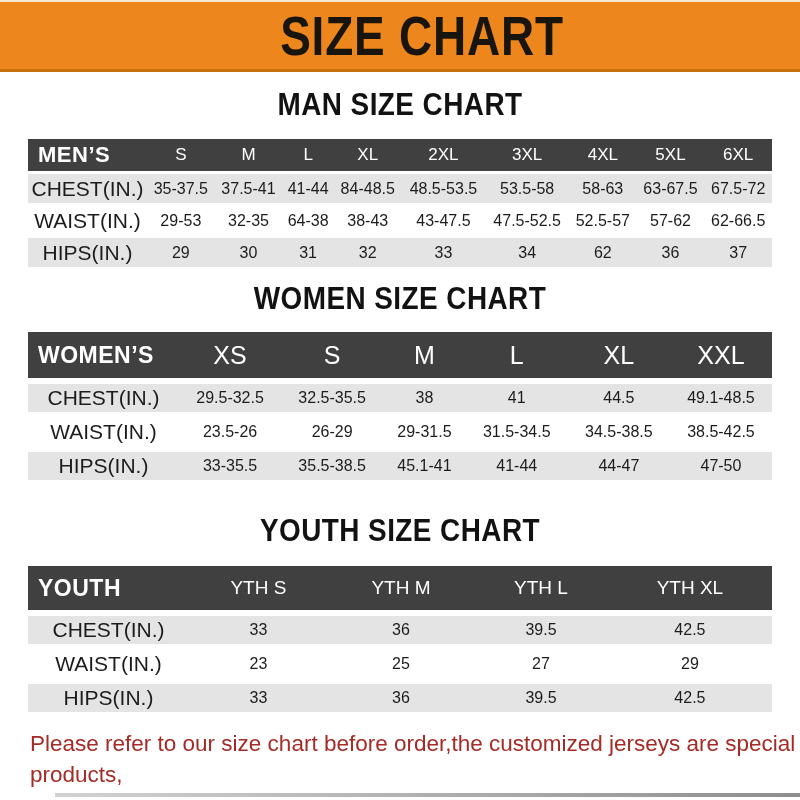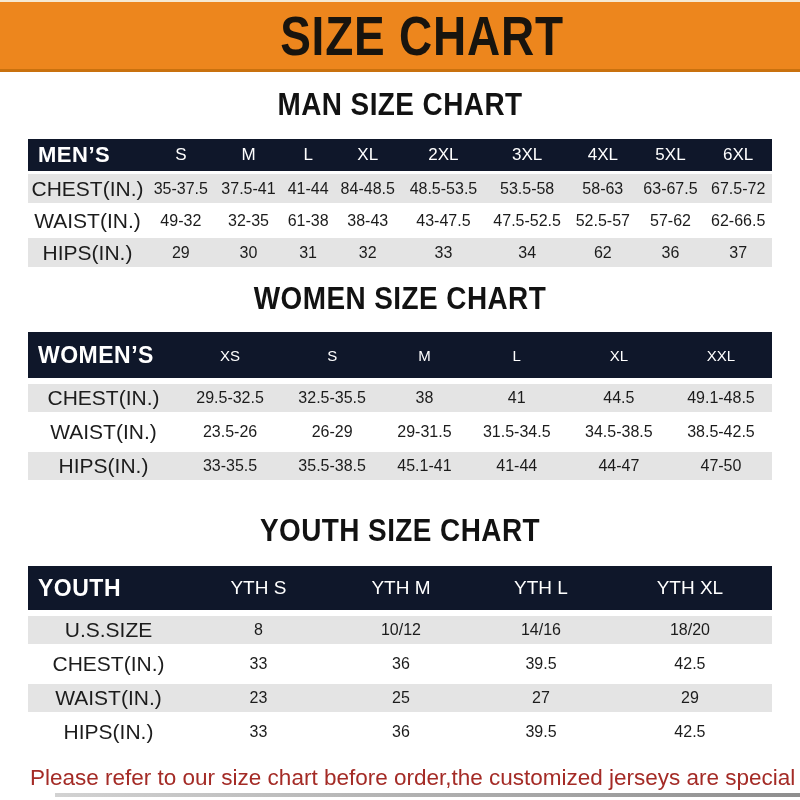--- a/index.html
+++ b/index.html
@@ -52,29 +52,29 @@
     width: 744px;
     margin: 14px auto 0 auto;
     border-collapse: separate;
     border-spacing: 0 3px;
     table-layout: auto;
   }
   table.women-table { border-spacing: 0 6px; margin-top: 10px; }
   table.youth-table { border-spacing: 0 6px; margin-top: 12px; }
 
   thead th {
-    background: #0f172a;
+    background: #404040;
     color: #ffffff;
     font-weight: normal;
     font-size: 17px;
     height: 30px;
     text-align: center;
     vertical-align: middle;
   }
-  table.women-table thead th { height: 44px; font-size: 15px; }
+  table.women-table thead th { height: 44px; font-size: 25px; }
   table.youth-table thead th { height: 42px; font-size: 19px; }
 
   thead th.corner {
     text-align: left;
     padding-left: 10px;
     font-weight: 800;
     font-size: 22px;
     letter-spacing: 0.5px;
   }
   table.women-table thead th.corner,
@@ -147,23 +147,23 @@
         <td>41-44</td>
         <td>84-48.5</td>
         <td>48.5-53.5</td>
         <td>53.5-58</td>
         <td>58-63</td>
         <td>63-67.5</td>
         <td>67.5-72</td>
       </tr>
       <tr>
         <td>WAIST(IN.)</td>
-        <td>49-32</td>
+        <td>29-53</td>
         <td>32-35</td>
-        <td>61-38</td>
+        <td>64-38</td>
         <td>38-43</td>
         <td>43-47.5</td>
         <td>47.5-52.5</td>
         <td>52.5-57</td>
         <td>57-62</td>
         <td>62-66.5</td>
       </tr>
       <tr>
         <td>HIPS(IN.)</td>
         <td>29</td>
@@ -229,27 +229,20 @@
       <tr>
         <th class="corner">YOUTH</th>
         <th class="">YTH S</th>
         <th class="">YTH M</th>
         <th class="">YTH L</th>
         <th class="">YTH XL</th>
       </tr>
     </thead>
     <tbody>
       <tr>
-        <td>U.S.SIZE</td>
-        <td>8</td>
-        <td>10/12</td>
-        <td>14/16</td>
-        <td>18/20</td>
-      </tr>
-      <tr>
         <td>CHEST(IN.)</td>
         <td>33</td>
         <td>36</td>
         <td>39.5</td>
         <td>42.5</td>
       </tr>
       <tr>
         <td>WAIST(IN.)</td>
         <td>23</td>
         <td>25</td>

